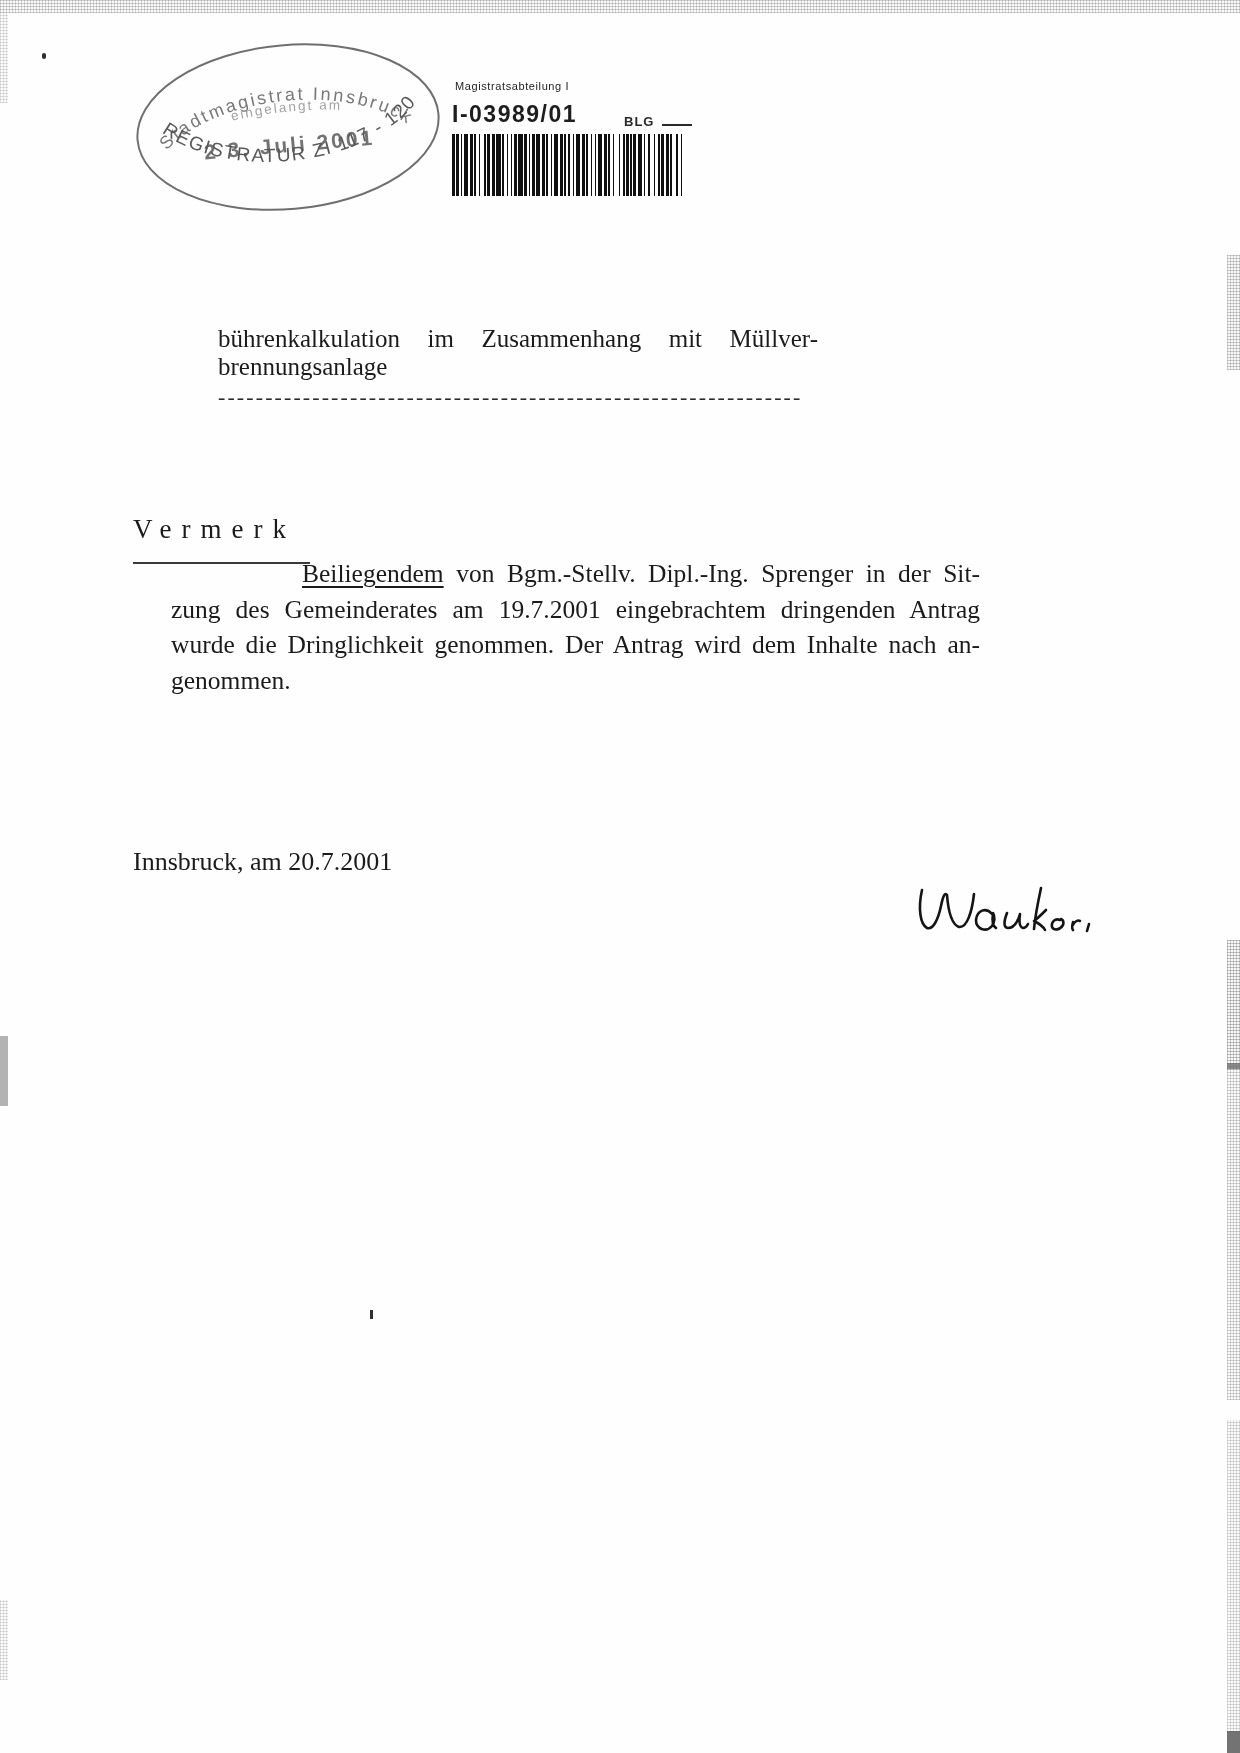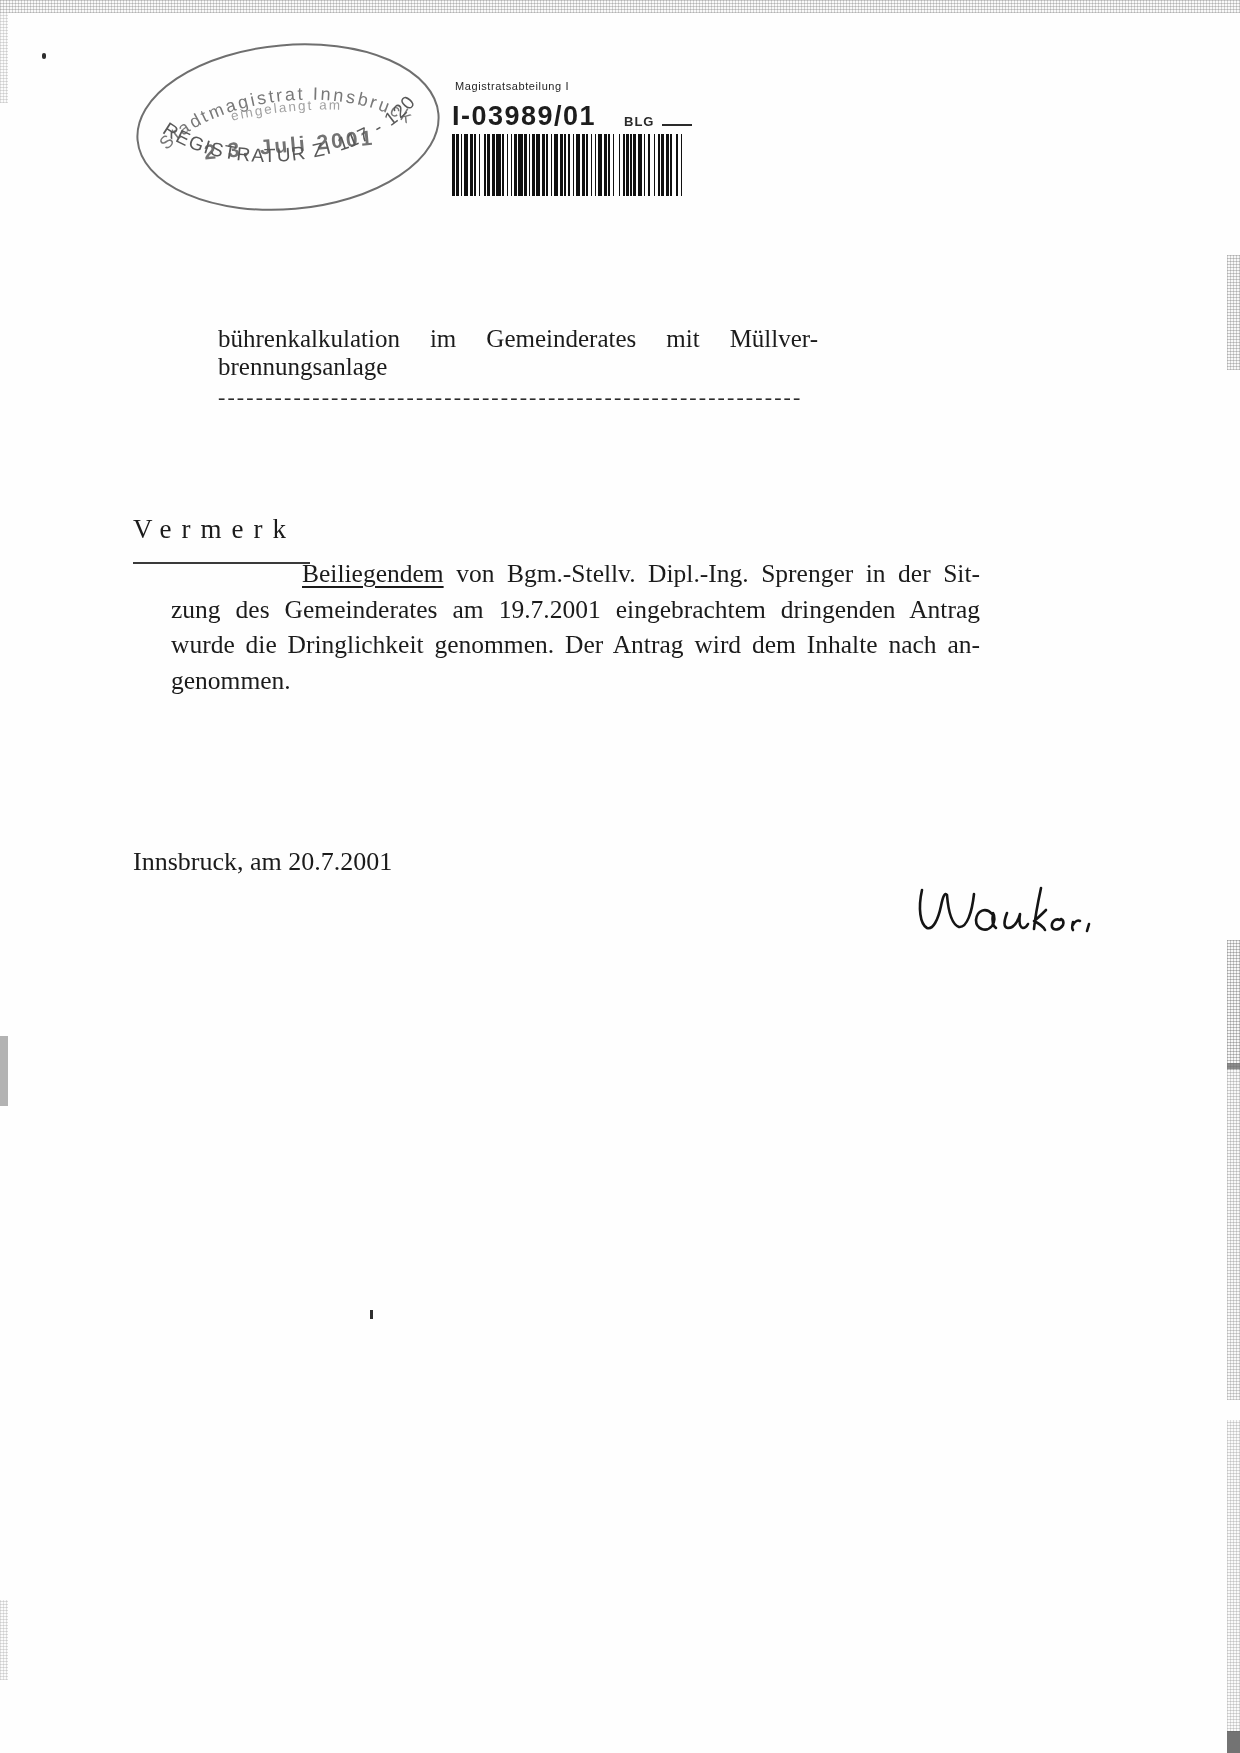--- a/index.html
+++ b/index.html
@@ -18,21 +18,21 @@
   .edge-strip { position:absolute; left:1227px; width:13px; }
   .left-strip { position:absolute; left:0; width:8px; }
   .speck { position:absolute; background:#2e2e2e; }
   
   .stamp { position:absolute; left:128px; top:34px; transform:rotate(-5deg); opacity:.92; }
   .stamp text { font-family:"Liberation Sans", sans-serif; }
   
   .dept { position:absolute; left:455px; top:80px; font-family:"Liberation Sans", sans-serif;
           font-size:11px; letter-spacing:.6px; color:#242424; font-weight:500; }
   .fileno { position:absolute; left:452px; top:101px; font-family:"Liberation Sans", sans-serif;
-          font-size:27px; letter-spacing:1.5px; color:#1d1d1d; font-weight:600; }
+          font-size:23px; letter-spacing:1.5px; color:#1d1d1d; font-weight:600; }
   .blg { position:absolute; left:624px; top:114px; font-family:"Liberation Sans", sans-serif;
           font-size:13px; font-weight:700; letter-spacing:1px; color:#2a2a2a; }
   .blg-line { display:inline-block; width:30px; border-bottom:2.5px solid #2a2a2a; margin-left:8px;
           vertical-align:baseline; height:10px; }
   .barcode { position:absolute; left:452px; top:134px; width:230px; height:62px; }
   .barcode rect { fill:#101010; }
   
   .subject { position:absolute; left:218px; top:325px; width:600px; }
   .subject .jline { font-size:25px; line-height:27.5px; text-align:justify; text-align-last:justify; }
   .subject .lline { font-size:25px; line-height:27.5px; }
@@ -140,21 +140,21 @@
       <rect x="137" y="0" width="1" height="10"></rect>
       <rect x="140" y="0" width="1" height="10"></rect>
       <rect x="142" y="0" width="2" height="10"></rect>
       <rect x="145" y="0" width="2" height="10"></rect>
       <rect x="148" y="0" width="1" height="10"></rect>
       <rect x="152" y="0" width="1" height="10"></rect>
       <rect x="155" y="0" width="1" height="10"></rect>
     </svg>
 
   <div class="subject">
-    <div class="jline">bührenkalkulation im Gemeinderates mit Müllver-</div>
+    <div class="jline">bührenkalkulation im Zusammenhang mit Müllver-</div>
     <div class="lline">brennungsanlage</div>
     <div class="dash-rule">--------------------------------------------------------------</div>
   </div>
 
   <div class="vermerk">Vermerk</div>
 
   <div class="para">
     <div class="j indent"><span class="lead-underline">Beiliegendem</span> <span>von Bgm.-Stellv. Dipl.-Ing. Sprenger in der Sit-</span></div>
     <div class="j">zung des Gemeinderates am 19.7.2001 eingebrachtem dringenden Antrag</div>
     <div class="j">wurde die Dringlichkeit genommen. Der Antrag wird dem Inhalte nach an-</div>

